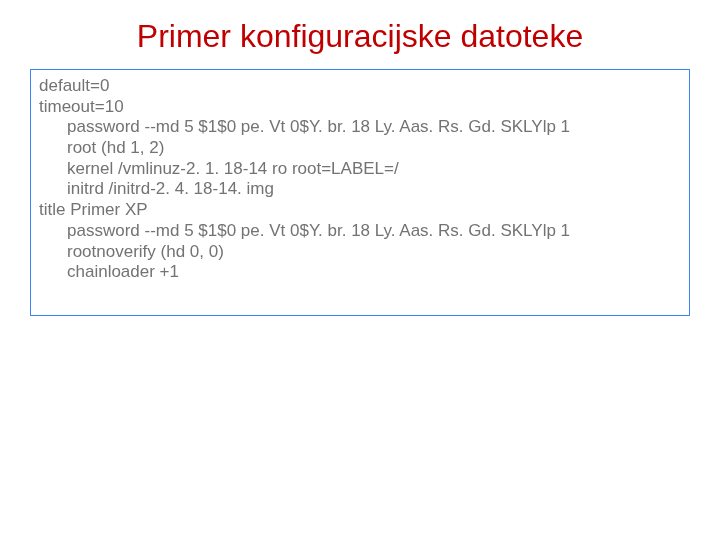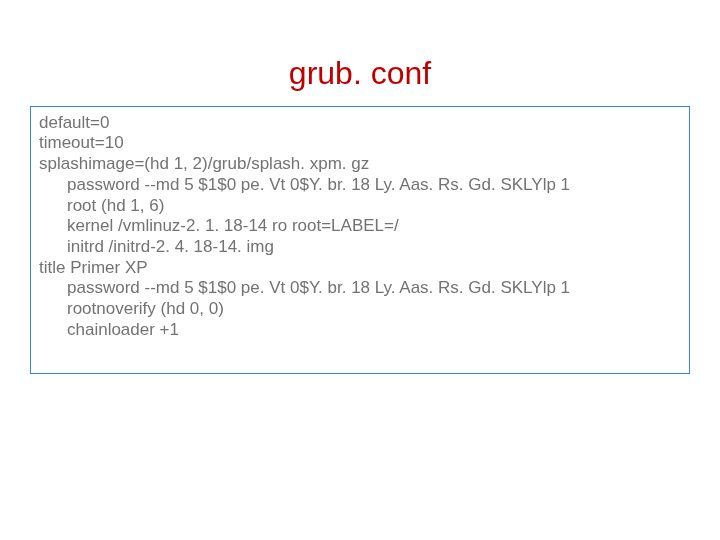--- a/index.html
+++ b/index.html
@@ -28,29 +28,27 @@
     color: #737373;
     font-family: Arial, Helvetica, sans-serif;
   }
   .line { white-space: pre; }
   .indent { padding-left: 28px; }
 </style>
 </head>
 <body>
 
 <div class="title">
-  <br>
-  <span>grub. conf</span>
+  <span>Primer konfiguracijske datoteke</span><br>
 </div>
 
 <div class="config-box">
   <div class="line">default=0</div>
   <div class="line">timeout=10</div>
-  <div class="line">splashimage=(hd 1, 2)/grub/splash. xpm. gz</div>
   <div class="line indent">password --md 5 $1$0 pe. Vt 0$Y. br. 18 Ly. Aas. Rs. Gd. SKLYlp 1</div>
-  <div class="line indent">root (hd 1, 6)</div>
+  <div class="line indent">root (hd 1, 2)</div>
   <div class="line indent">kernel /vmlinuz-2. 1. 18-14 ro root=LABEL=/</div>
   <div class="line indent">initrd /initrd-2. 4. 18-14. img</div>
   <div class="line">title Primer XP</div>
   <div class="line indent">password --md 5 $1$0 pe. Vt 0$Y. br. 18 Ly. Aas. Rs. Gd. SKLYlp 1</div>
   <div class="line indent">rootnoverify (hd 0, 0)</div>
   <div class="line indent">chainloader +1</div>
 </div>
 
 </body></html>

